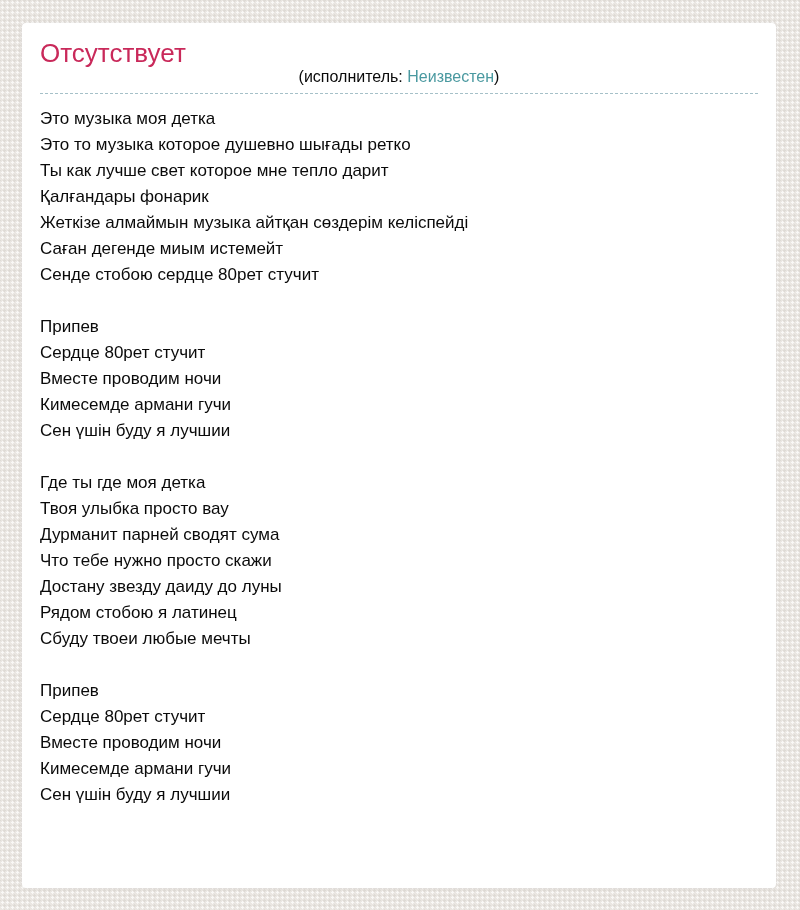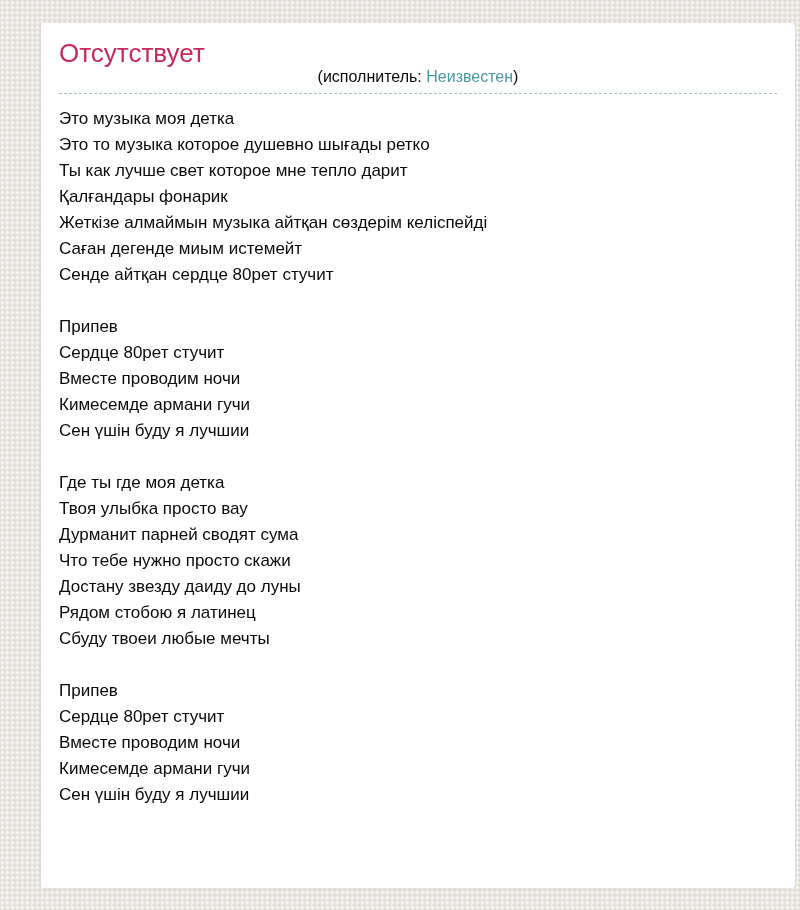--- a/index.html
+++ b/index.html
@@ -23,21 +23,20 @@
   .card {
     position: absolute;
     left: 22px;
     top: 23px;
     width: 754px;
     height: 865px;
     background: var(--card-background, #ffffff);
     border-radius: 4px;
     box-shadow: 0 0 3px rgba(0,0,0,0.10);
     padding: 16px 18px 20px 18px;
-    margin-left: 19px;
   }
   .song-header {
     border-bottom: 1px dashed var(--separator, #a5c0c8);
     padding-bottom: 6px;
   }
   .song-title {
     margin: 0;
     font-size: 26px;
     line-height: 28px;
     font-weight: normal;
@@ -75,21 +74,21 @@
     <p class="artist-line"><span>(исполнитель: </span><a class="artist-link">Неизвестен</a><span>)</span></p>
   </div>
 
   <div class="lyrics">
       <div class="lyric-line">Это музыка моя детка</div>
       <div class="lyric-line">Это то музыка которое душевно шығады ретко</div>
       <div class="lyric-line">Ты как лучше свет которое мне тепло дарит</div>
       <div class="lyric-line">Қалғандары фонарик</div>
       <div class="lyric-line">Жеткізе алмаймын музыка айтқан сөздерім келіспейді</div>
       <div class="lyric-line">Саған дегенде миым истемейт</div>
-      <div class="lyric-line">Сенде айтқан сердце 80рет стучит</div>
+      <div class="lyric-line">Сенде стобою сердце 80рет стучит</div>
       <div class="lyric-line"></div>
       <div class="lyric-line">Припев</div>
       <div class="lyric-line">Сердце 80рет стучит</div>
       <div class="lyric-line">Вместе проводим ночи</div>
       <div class="lyric-line">Кимесемде армани гучи</div>
       <div class="lyric-line">Сен үшін буду я лучшии</div>
       <div class="lyric-line"></div>
       <div class="lyric-line">Где ты где моя детка</div>
       <div class="lyric-line">Твоя улыбка просто вау</div>
       <div class="lyric-line">Дурманит парней сводят сума</div>

